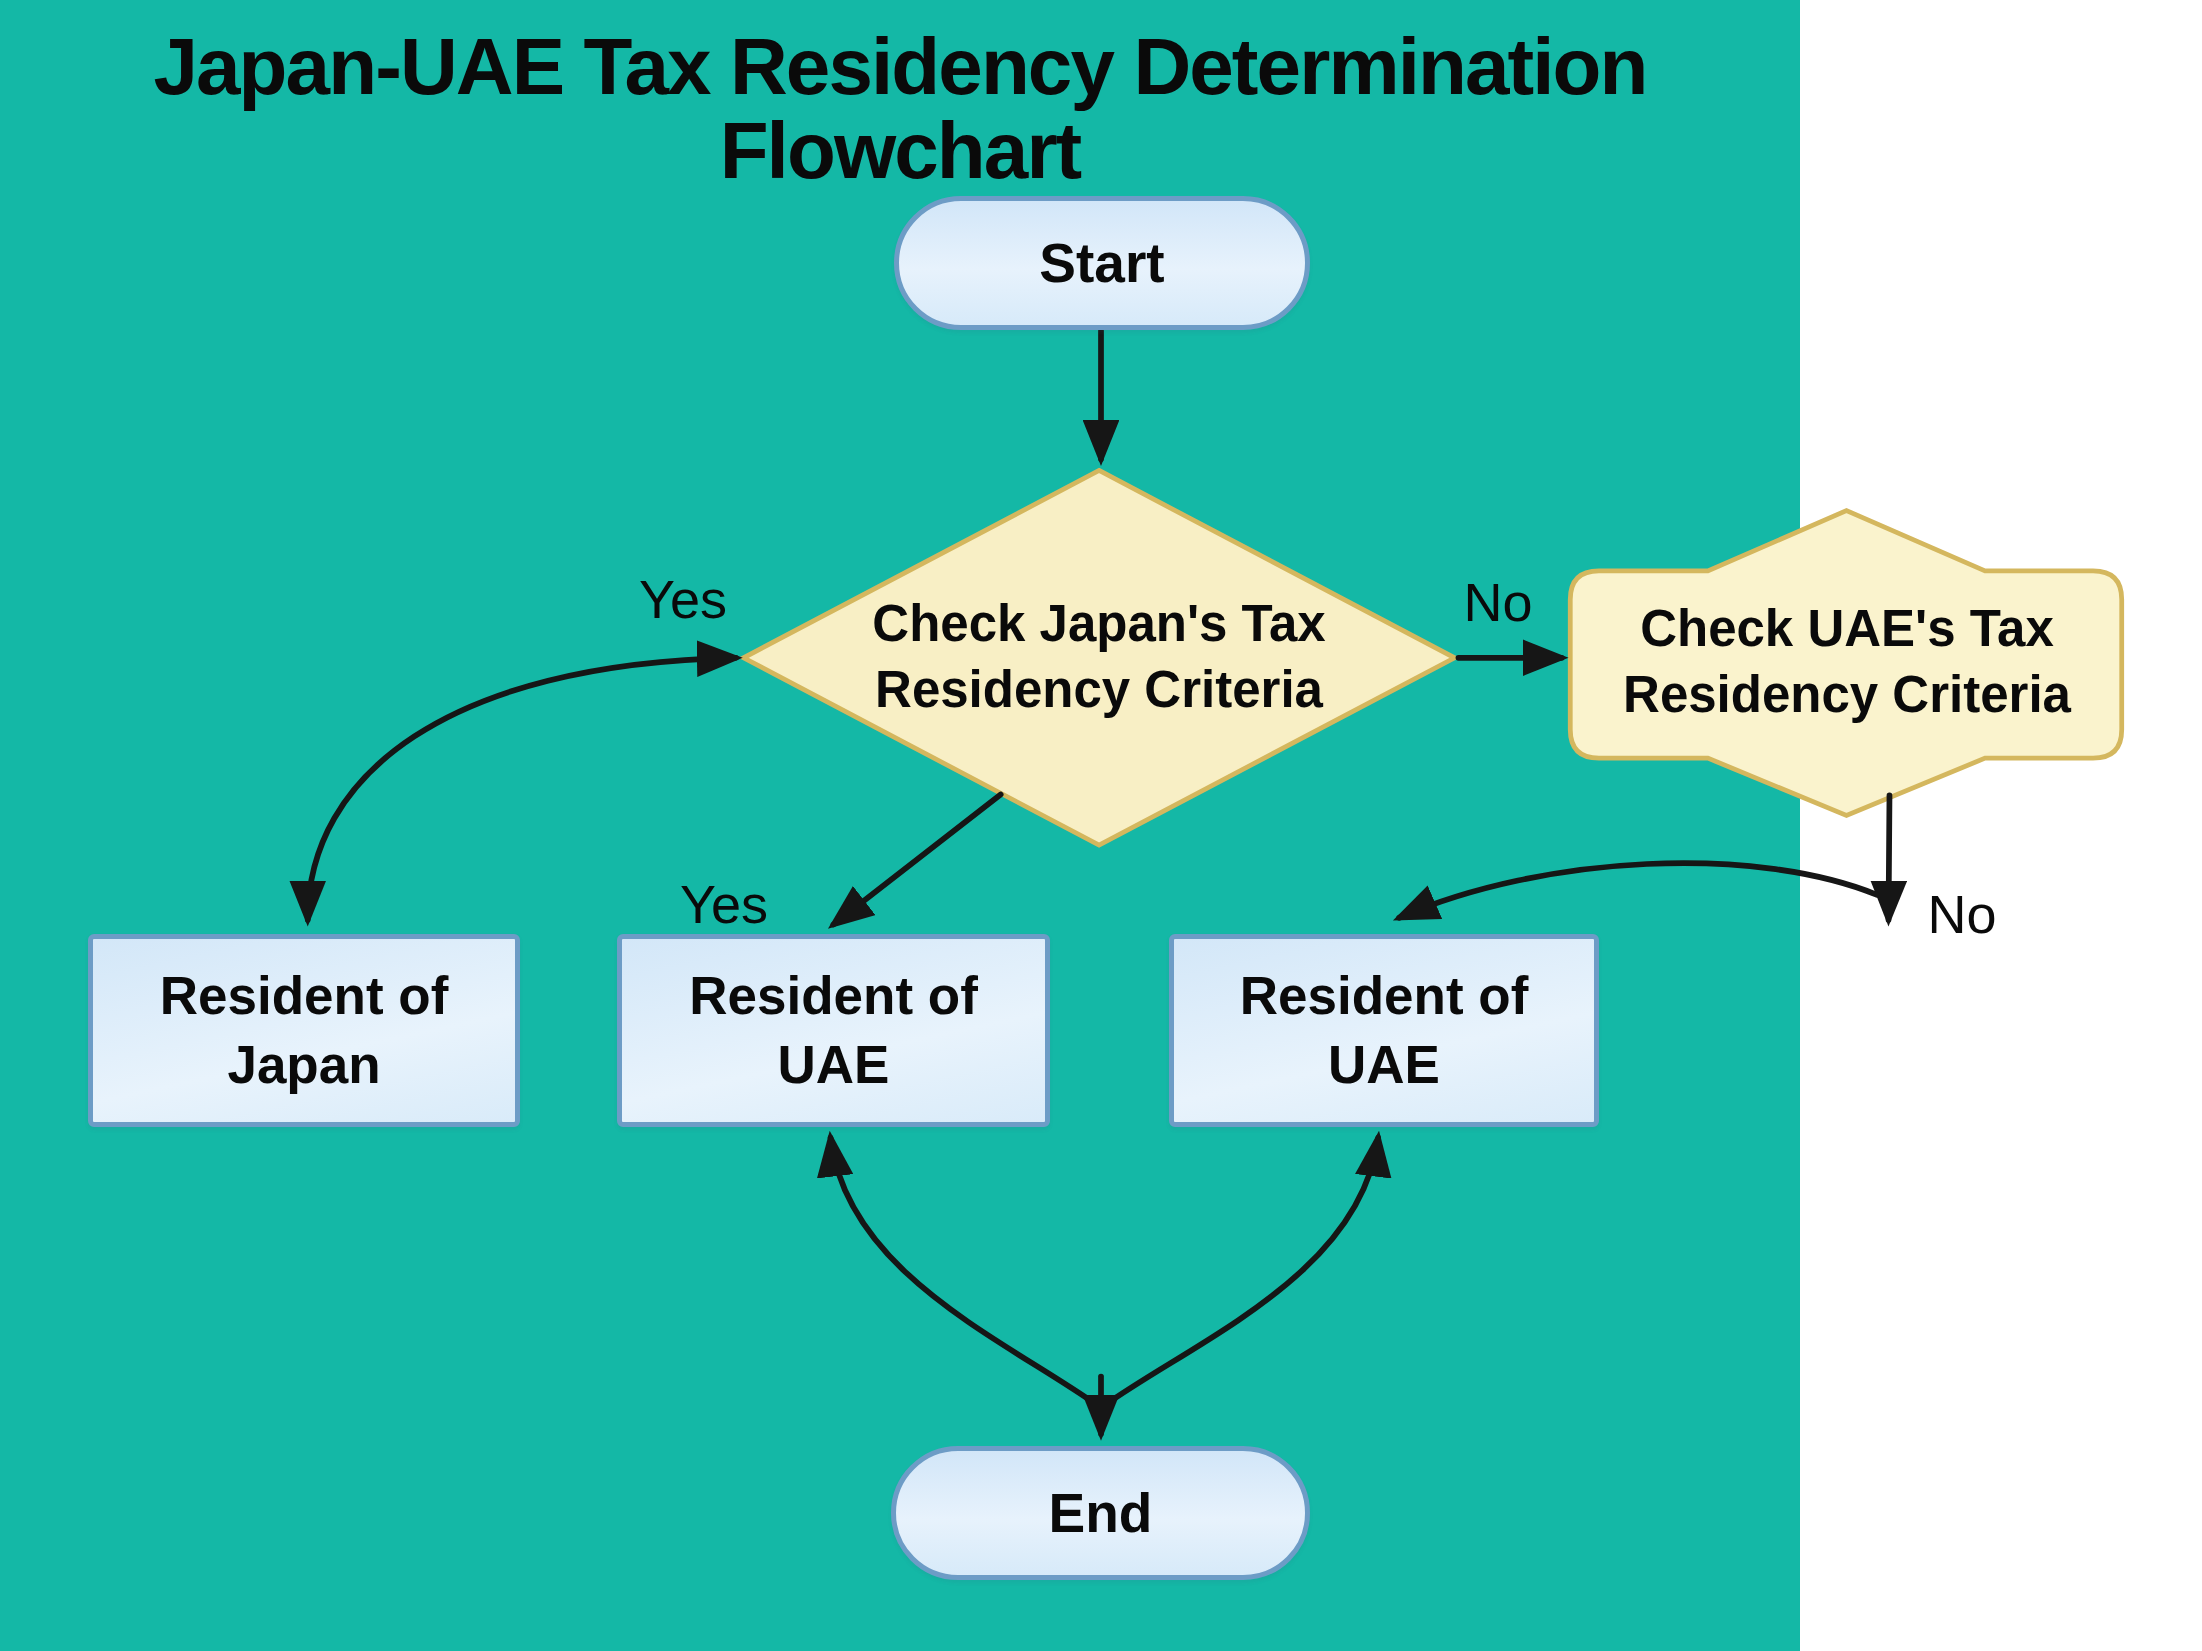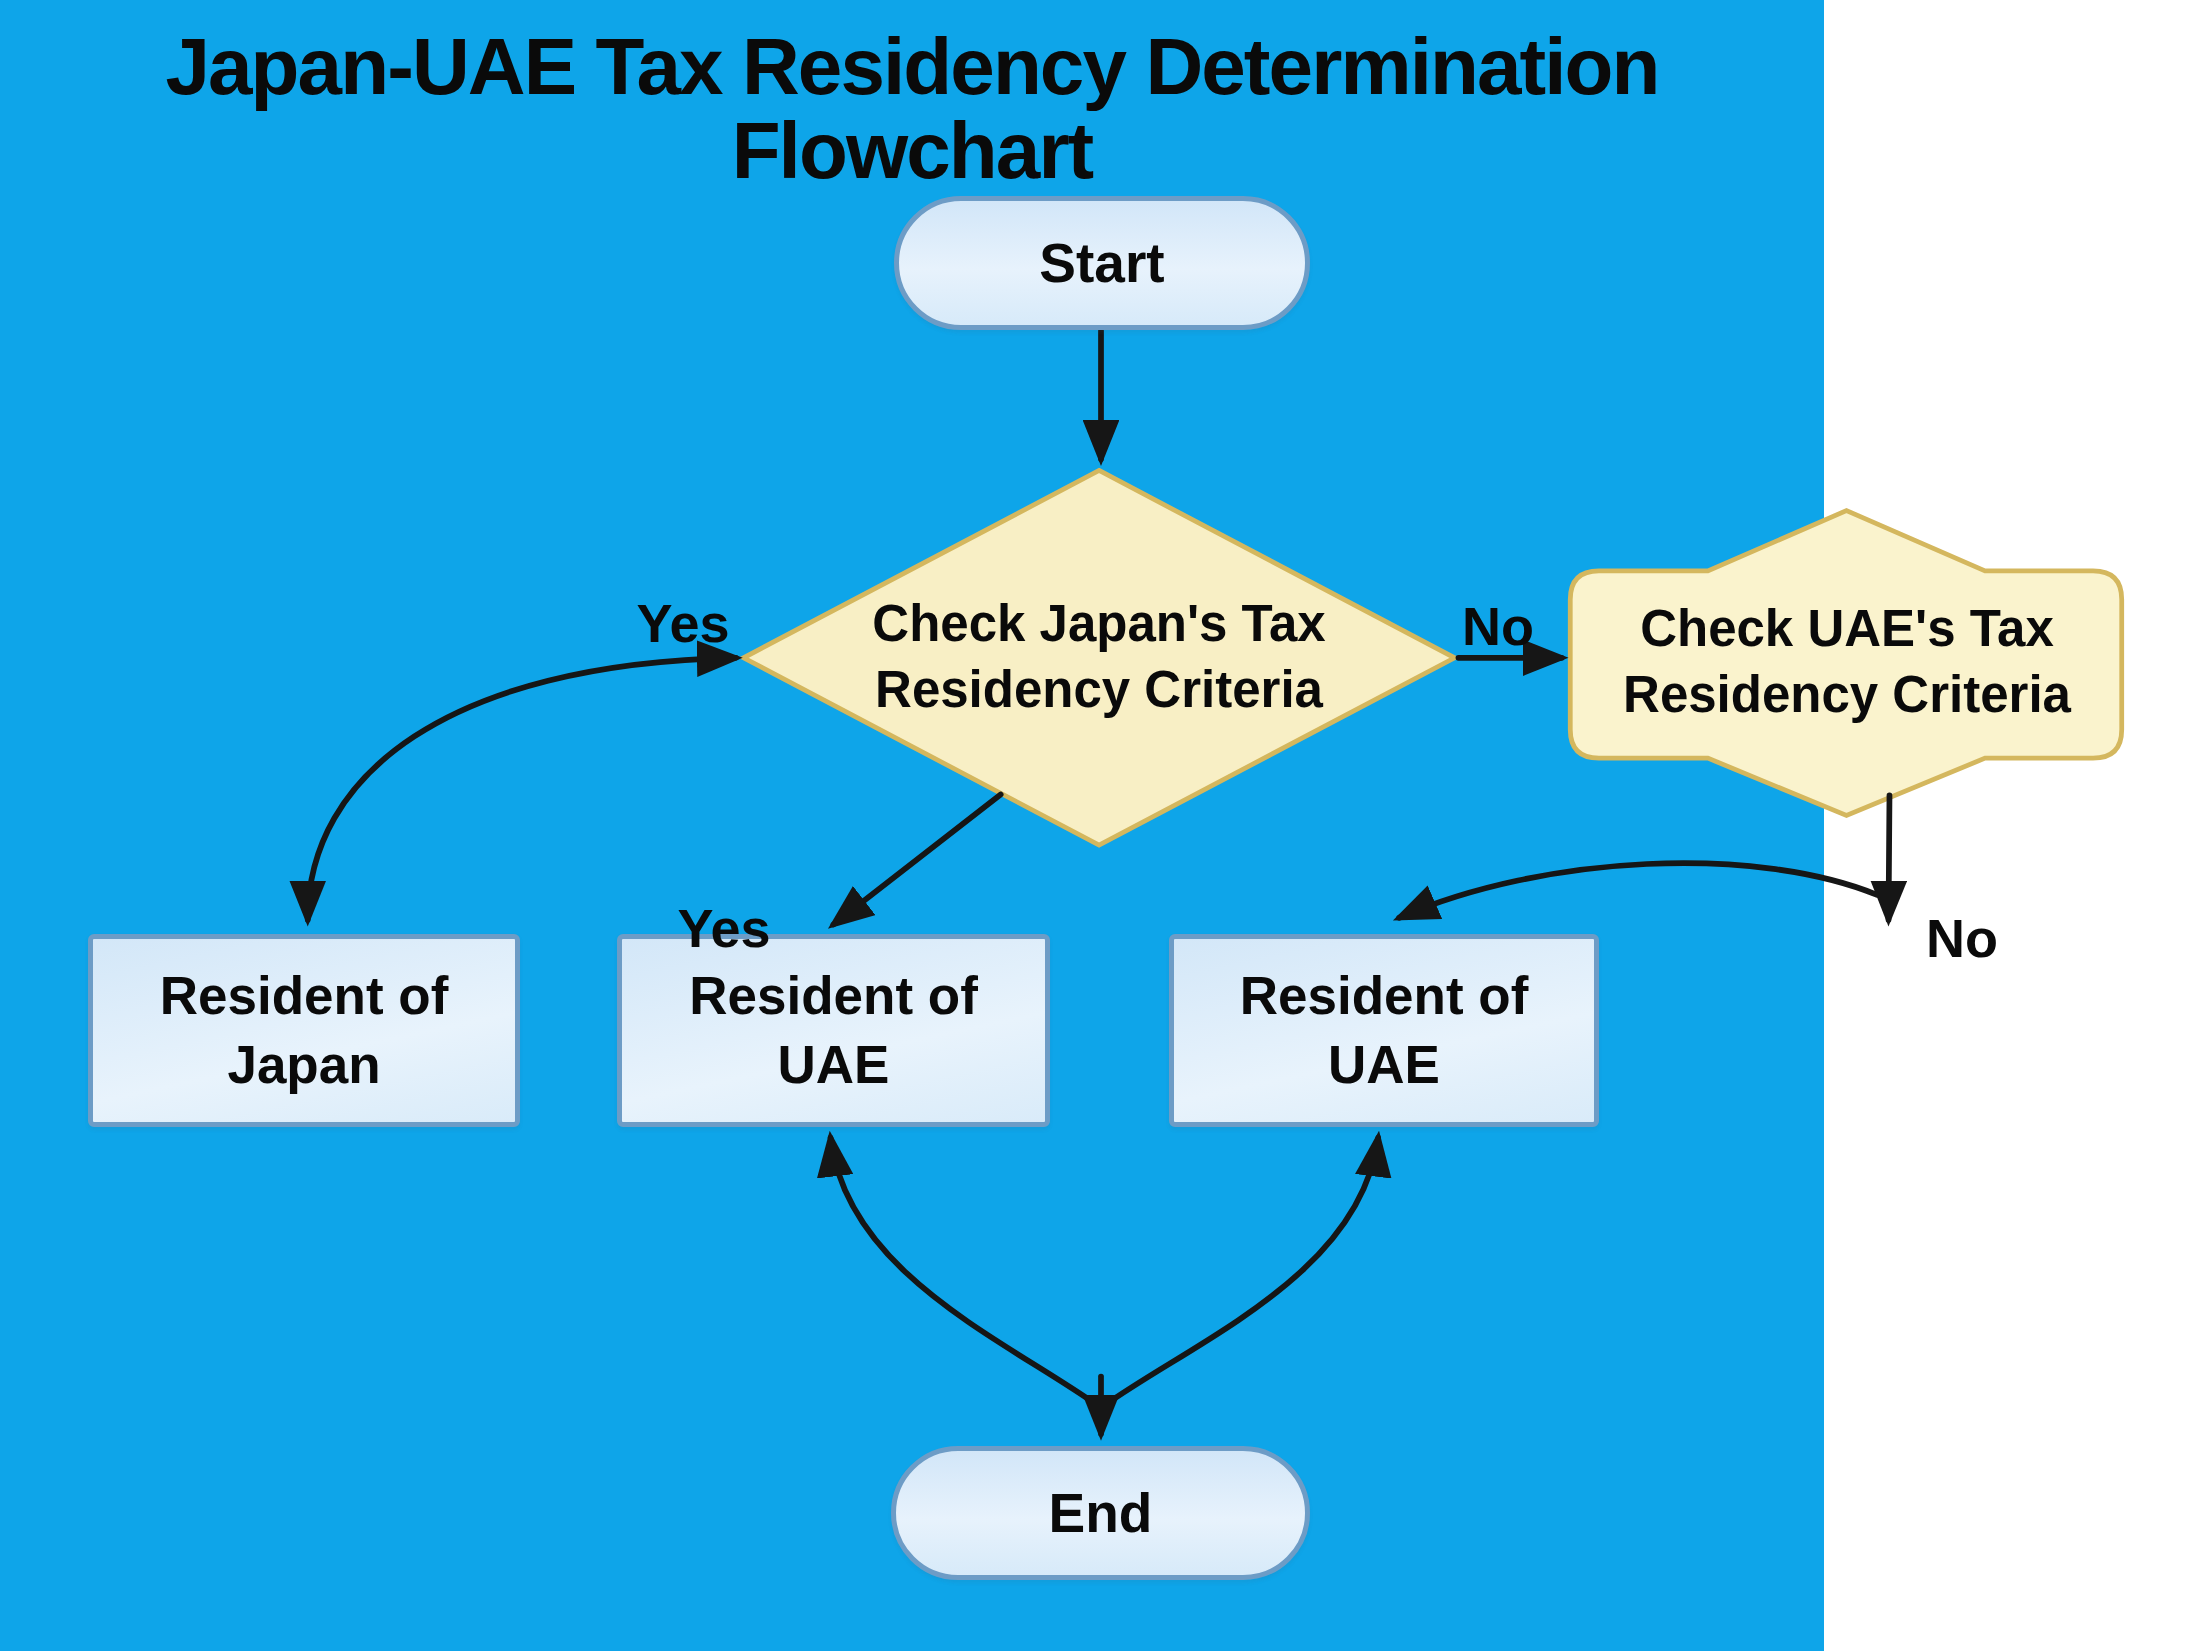--- a/index.html
+++ b/index.html
@@ -1,23 +1,22 @@
 <!DOCTYPE html>
 <html><head>
 <meta charset="utf-8">
 <style>
   html, body { margin: 0; padding: 0; overflow: hidden; }
   .canvas {
     position: relative;
     width: 1800px;
     height: 1652px;
-    background: #0ea5e9;
+    background: #14b8a6;
     font-family: "Liberation Sans", "DejaVu Sans", sans-serif;
     color: #0a0a0a;
-    padding-left: 24px;
   }
   .title {
     position: absolute;
     left: 0; right: 0;
     top: 25px;
     text-align: center;
     font-size: 80px;
     font-weight: bold;
     letter-spacing: -1.9px;
     line-height: 1.05;
@@ -74,24 +73,23 @@
     font-size: 51px;
     font-weight: bold;
     line-height: 1.3;
     white-space: nowrap;
     z-index: 3;
   }
   .edge-label {
     position: absolute;
     transform: translate(-50%, -50%);
     font-size: 54px;
-    font-weight: bold;
+    font-weight: normal;
     white-space: nowrap;
     z-index: 3;
-    margin-top: 24px;
   }
 </style>
 </head>
 <body>
 
 <div class="canvas">
 
   <div class="title">Japan-UAE Tax Residency Determination Flowchart</div>
 
   <svg class="layer" viewBox="0 0 2304 1728" xmlns="http://www.w3.org/2000/svg">

